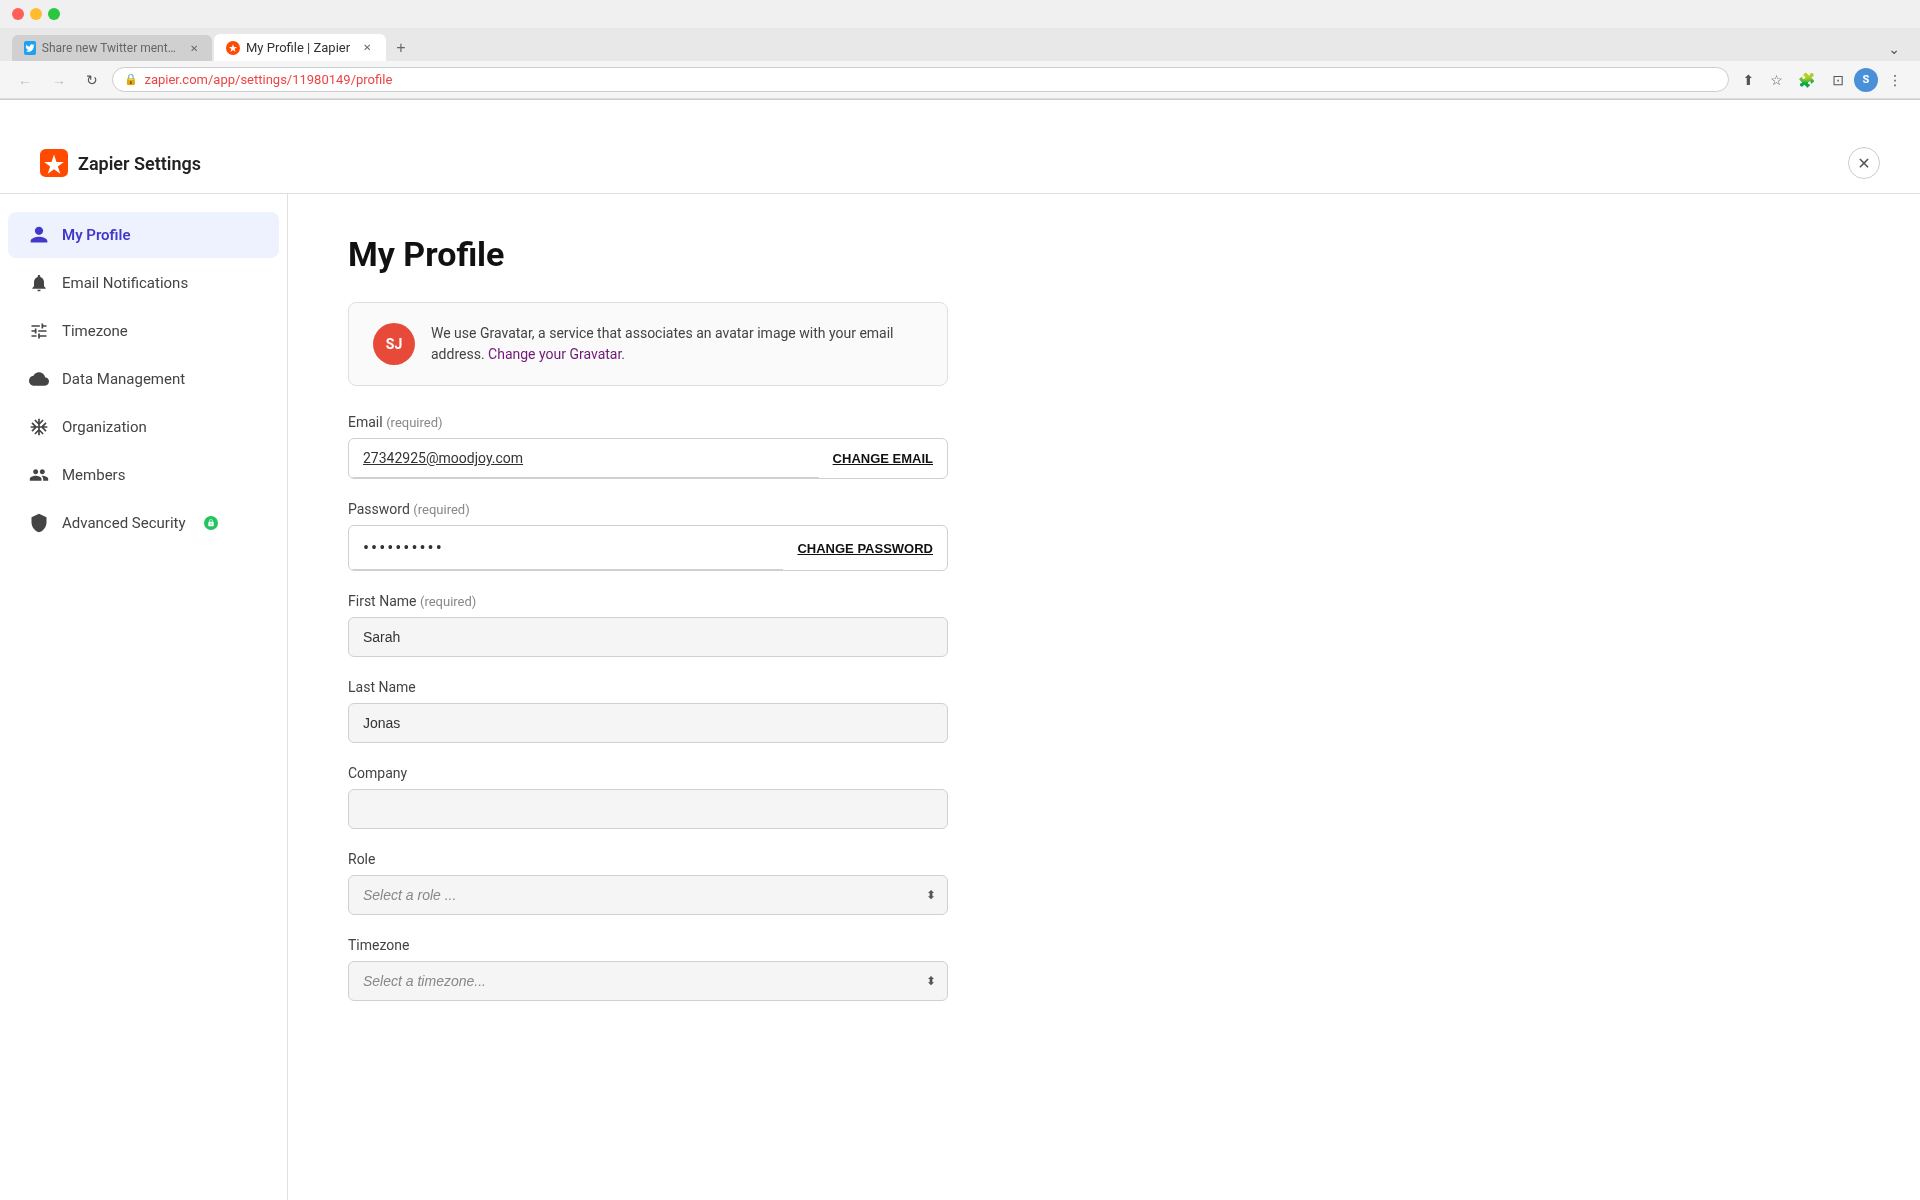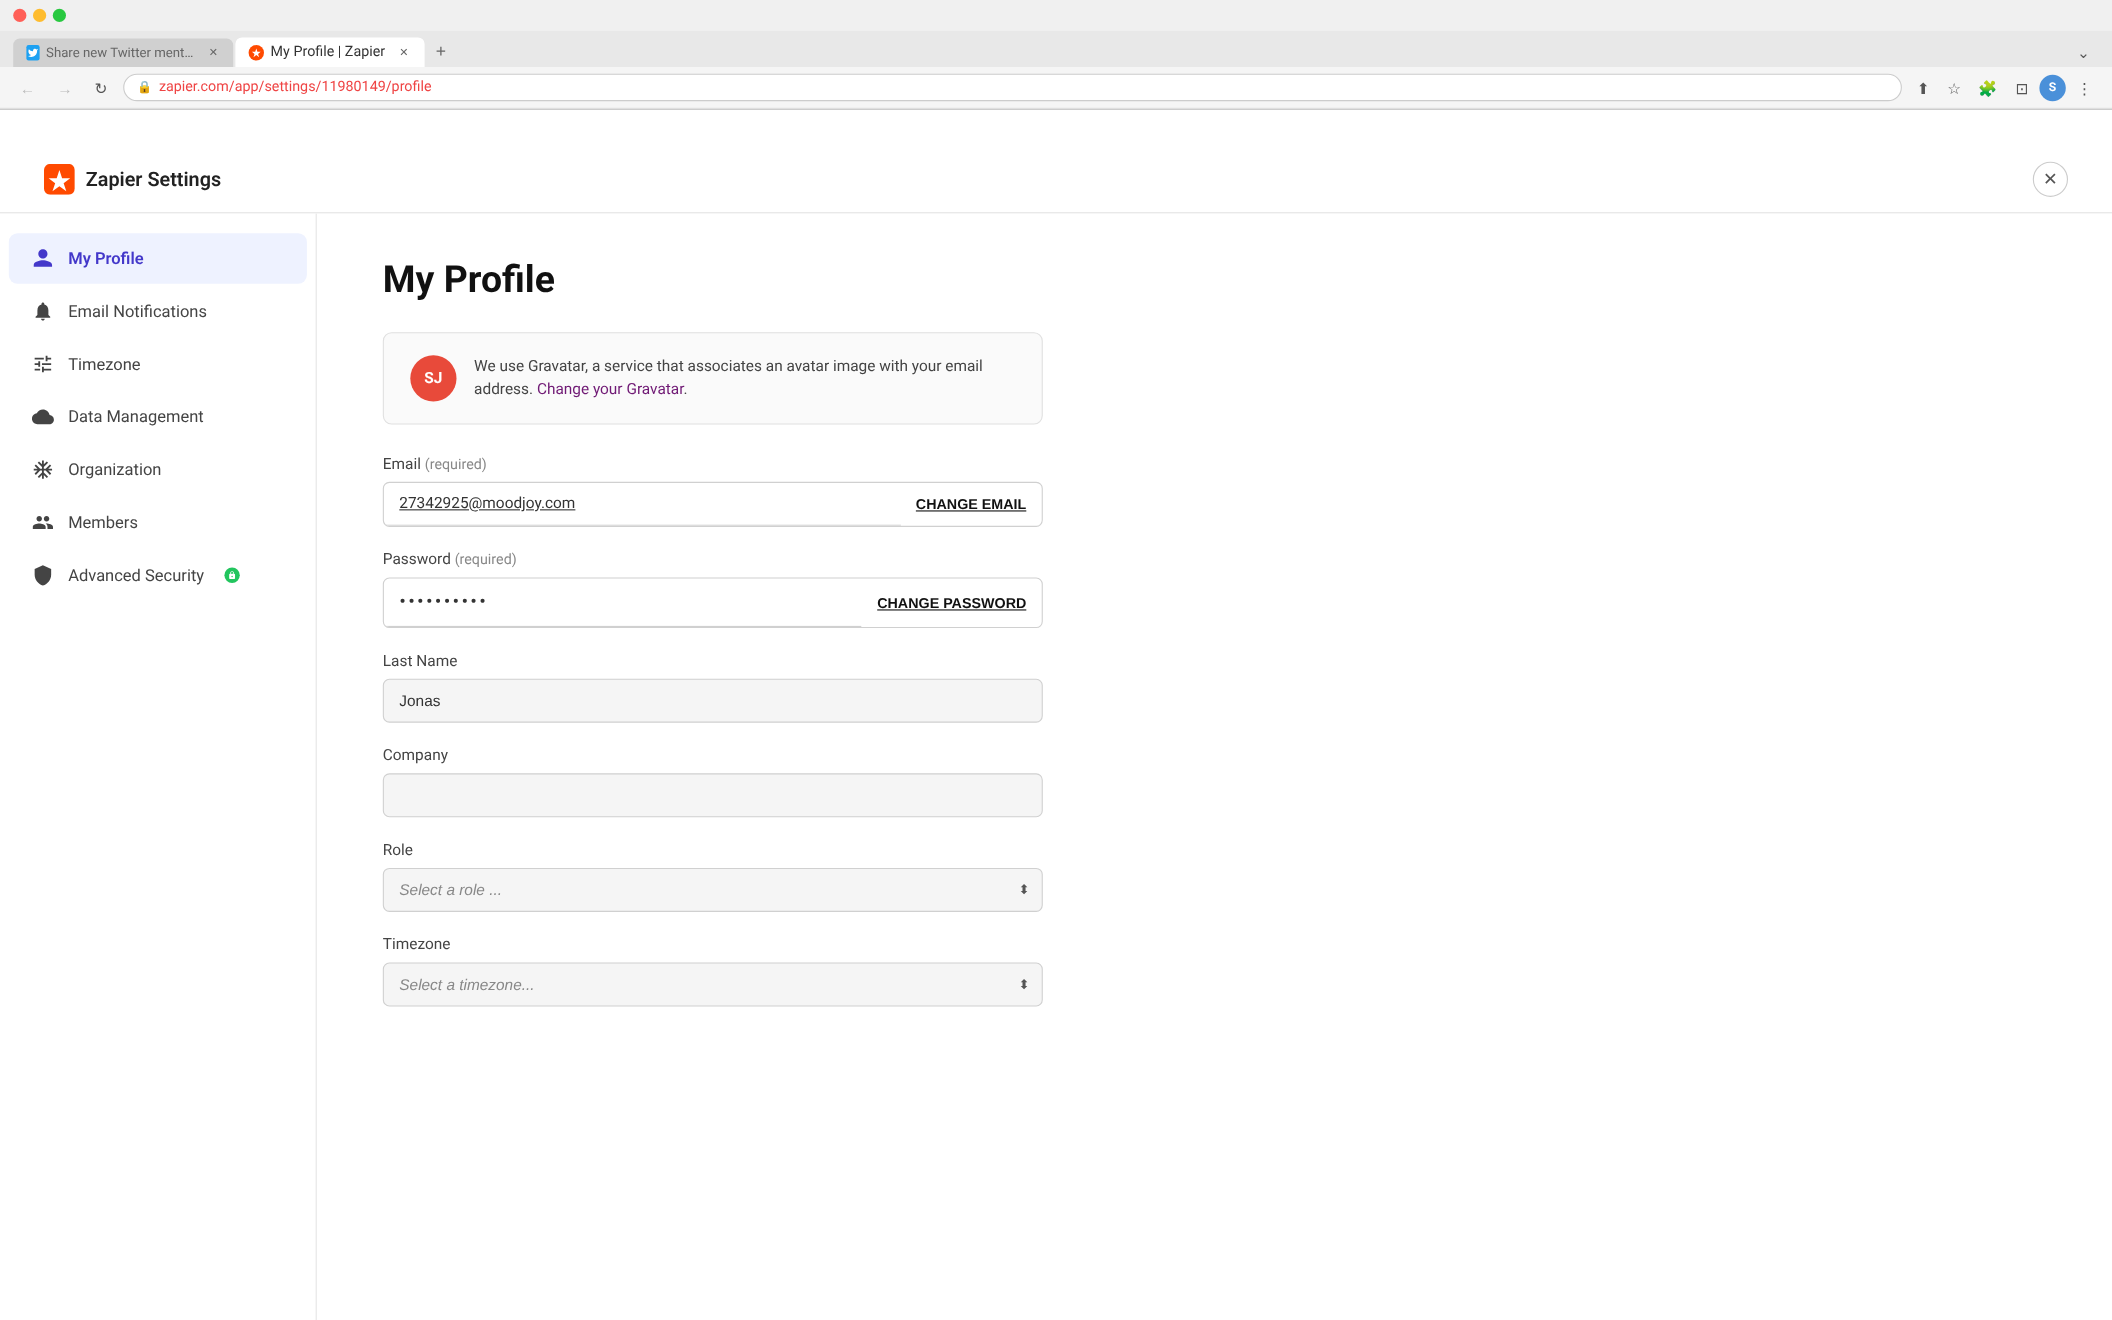--- a/index.html
+++ b/index.html
@@ -246,20 +246,27 @@
         <div class="field-label">
           <span>Password</span>
           <span class="field-label-required">(required)</span>
         </div>
         <div class="field-row">
           <span class="field-value password-dots">••••••••••</span>
           <button class="field-link-btn">CHANGE PASSWORD</button>
         </div>
       </div>
 
+      <div class="form-section">
+        <div class="field-label">
+          <span>First Name</span>
+          <span class="field-label-required">(required)</span>
+        </div>
+        <input class="input-field" type="text" value="Sarah" style="">
+      </div>
 
       <div class="form-section">
         <div class="field-label">Last Name</div>
         <input class="input-field" type="text" value="Jonas" style="">
       </div>
 
       <div class="form-section">
         <div class="field-label">Company</div>
         <input class="input-field" type="text" value="" style="">
       </div>

